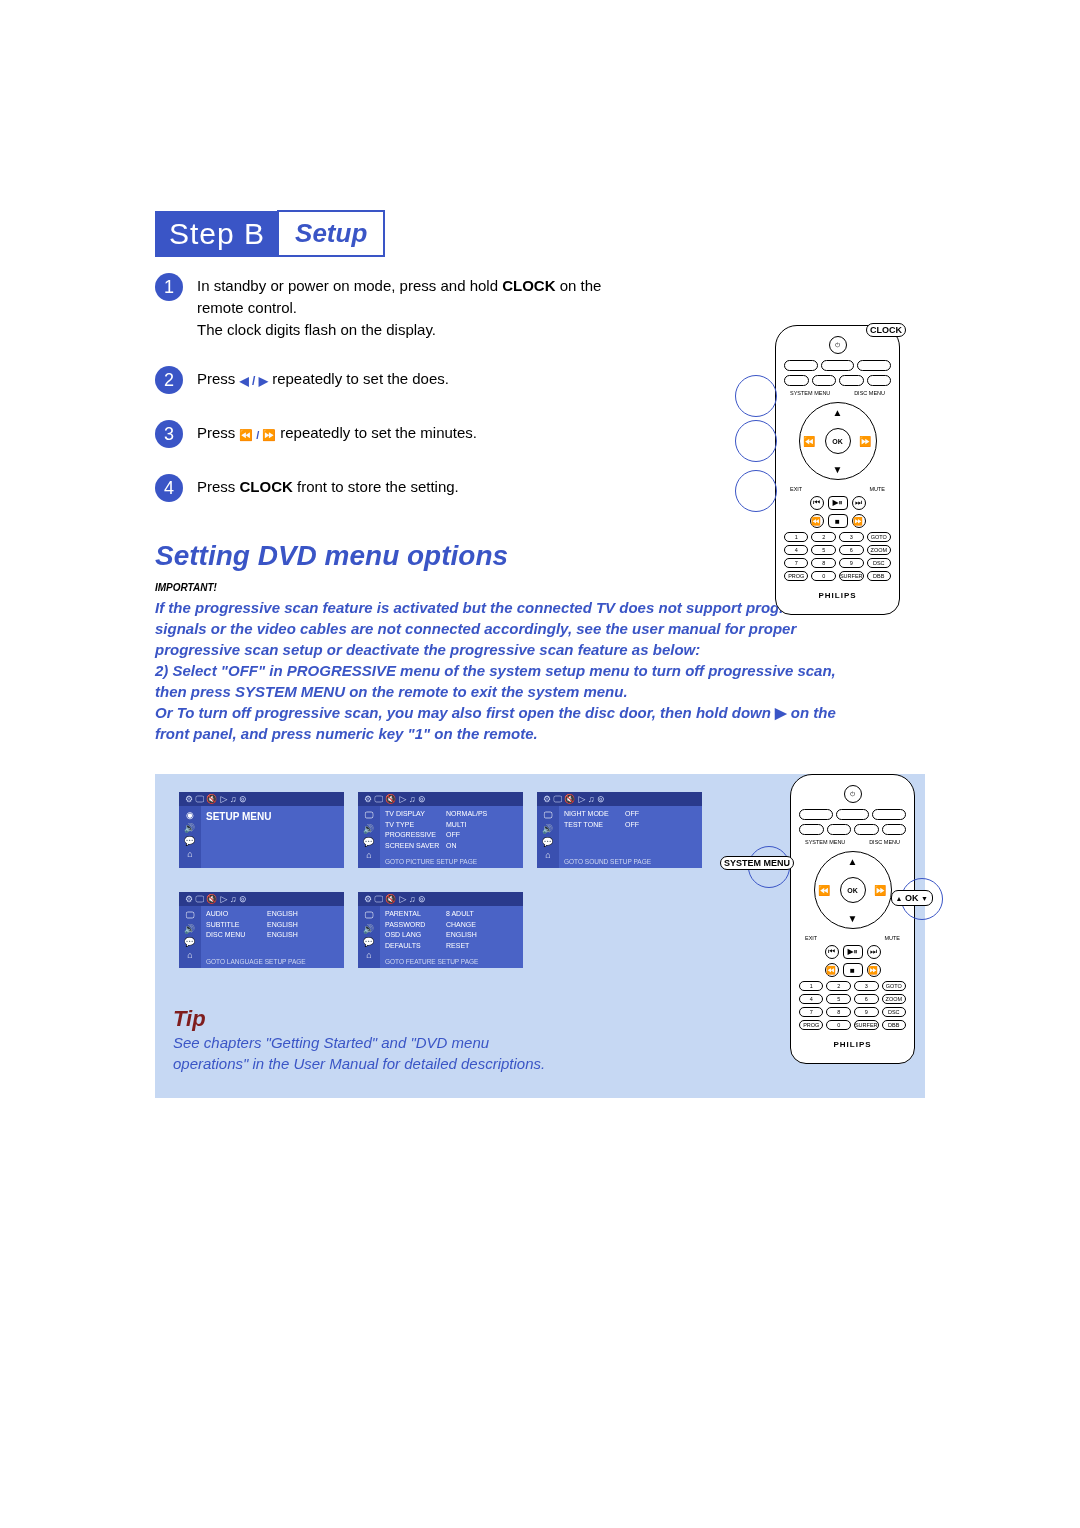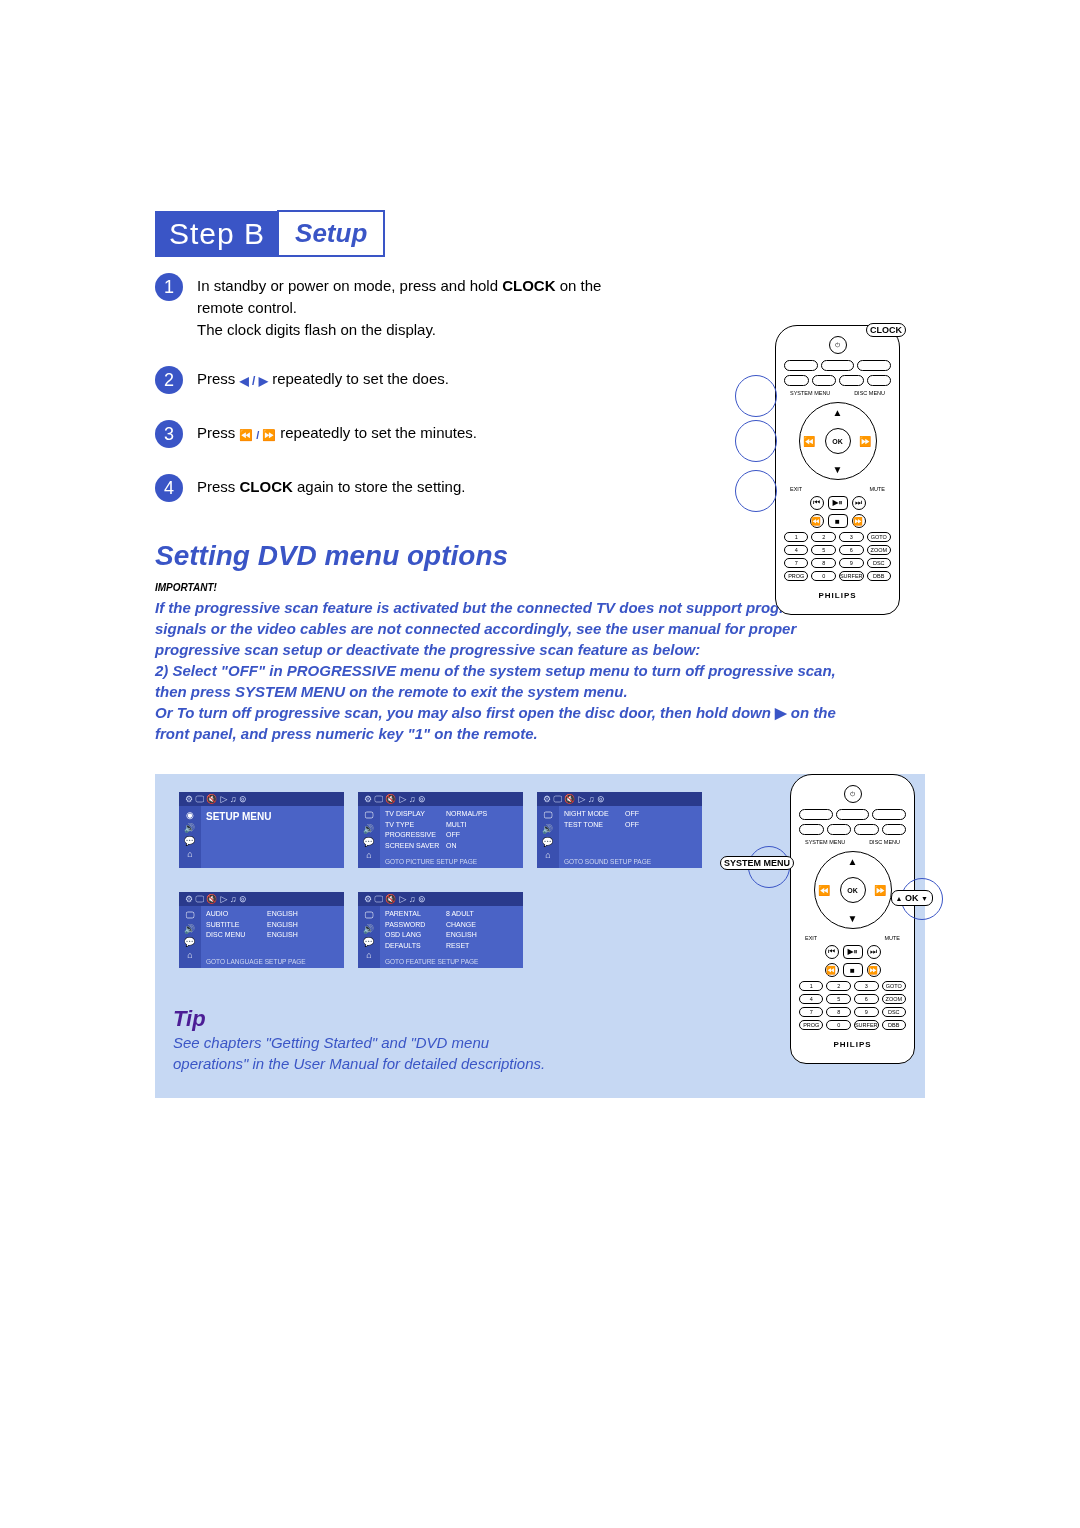--- a/index.html
+++ b/index.html
@@ -96,21 +96,21 @@
   }
   .blue-panel {
     background: #c6d8f3;
     width: 770px;
     margin-top: 30px;
     padding: 18px 18px 24px 18px;
     position: relative;
     min-height: 320px;
   }
   .tip-h {
-    color: #4c1d95;
+    color: #7f1d1d;
     font-style: italic;
     font-weight: 700;
     font-size: 22px;
     margin-top: 12px;
   }
   .tip-body {
     color: #3a55c6;
     font-style: italic;
     font-size: 15px;
     line-height: 1.4;
@@ -281,21 +281,21 @@
     <div class="numbered-row">
       <div class="num-circle">3</div>
       <div class="step-text">
         <span>Press </span><span class="bluekw glyph-sm">⏪ / ⏩</span><span> repeatedly to set the minutes.</span>
       </div>
     </div>
 
     <div class="numbered-row">
       <div class="num-circle">4</div>
       <div class="step-text">
-        <span>Press </span><span class="kw">CLOCK</span><span> again to store the setting.</span>
+        <span>Press </span><span class="kw">CLOCK</span><span> front to store the setting.</span>
       </div>
     </div>
 
     <div class="remote-top">
       <div class="remote">
         <div class="pwr">⏻</div>
         <div class="row">
           <div class="pill"></div>
           <div class="pill"></div>
           <div class="pill"></div>

